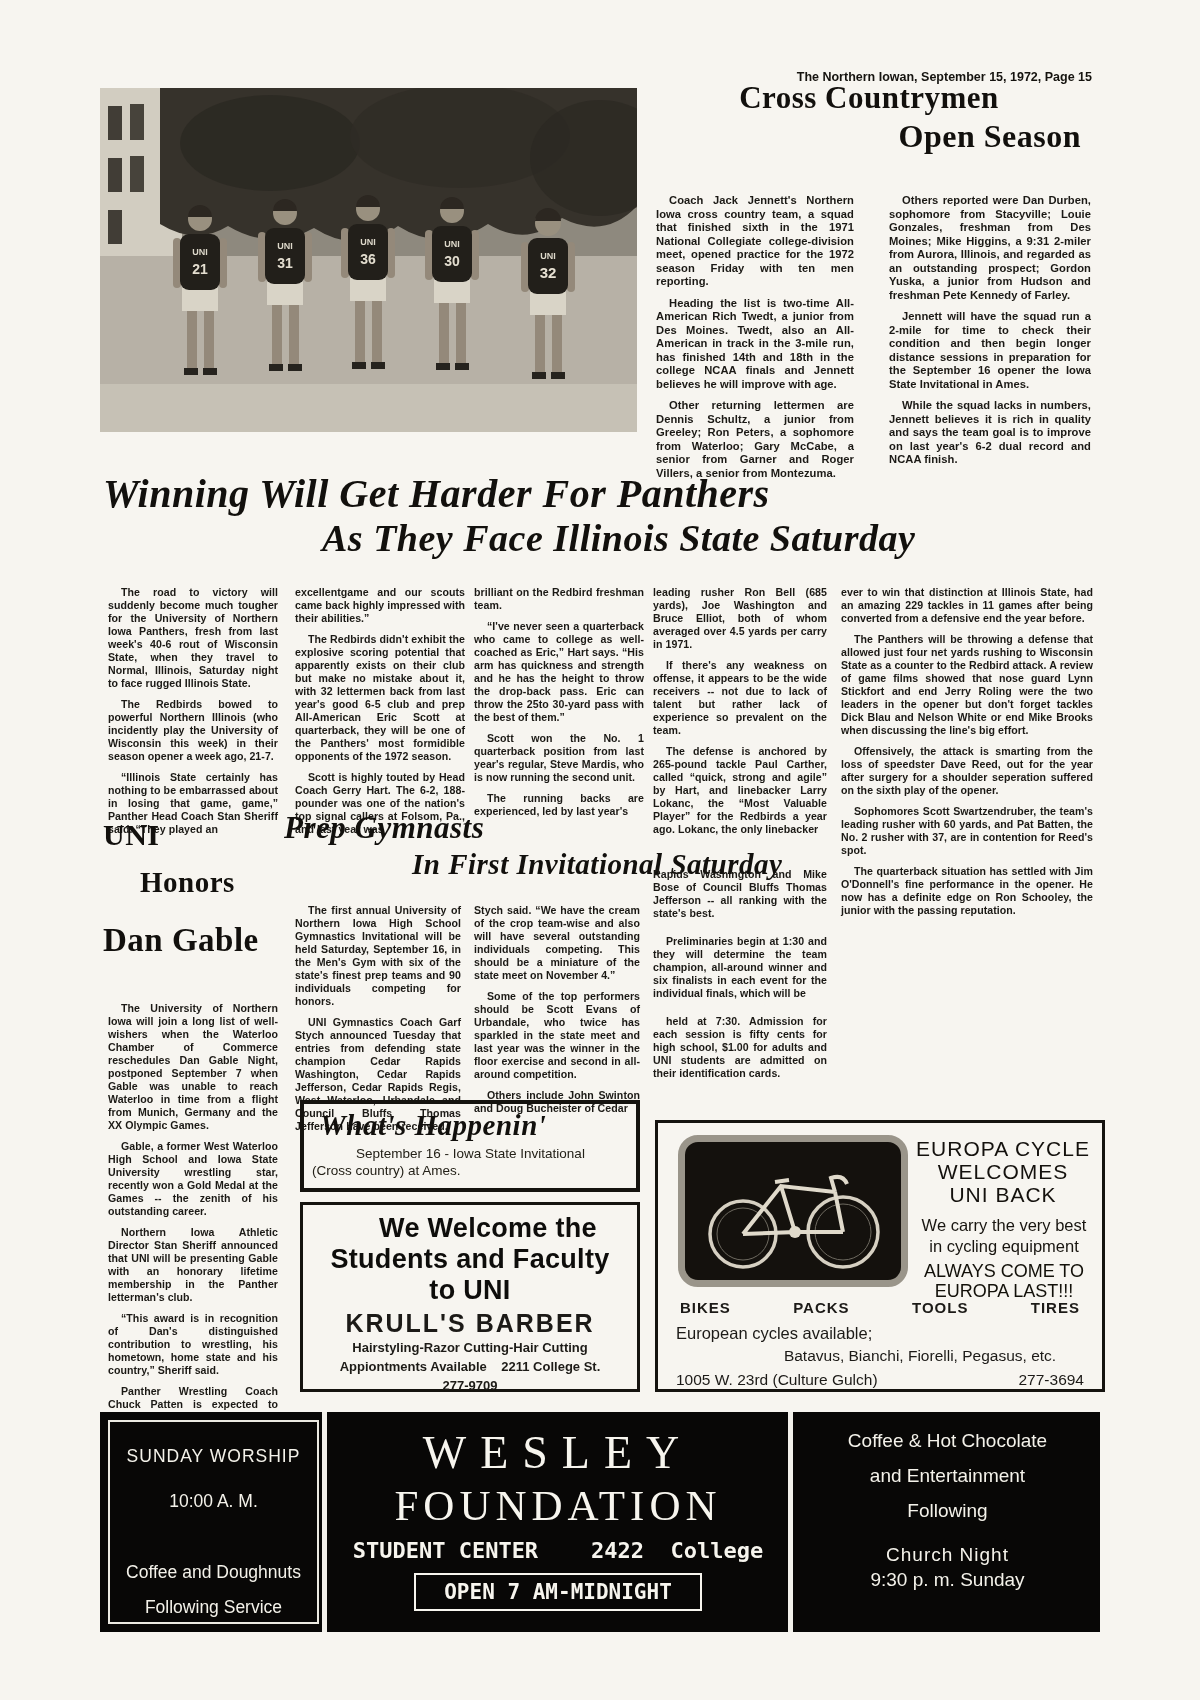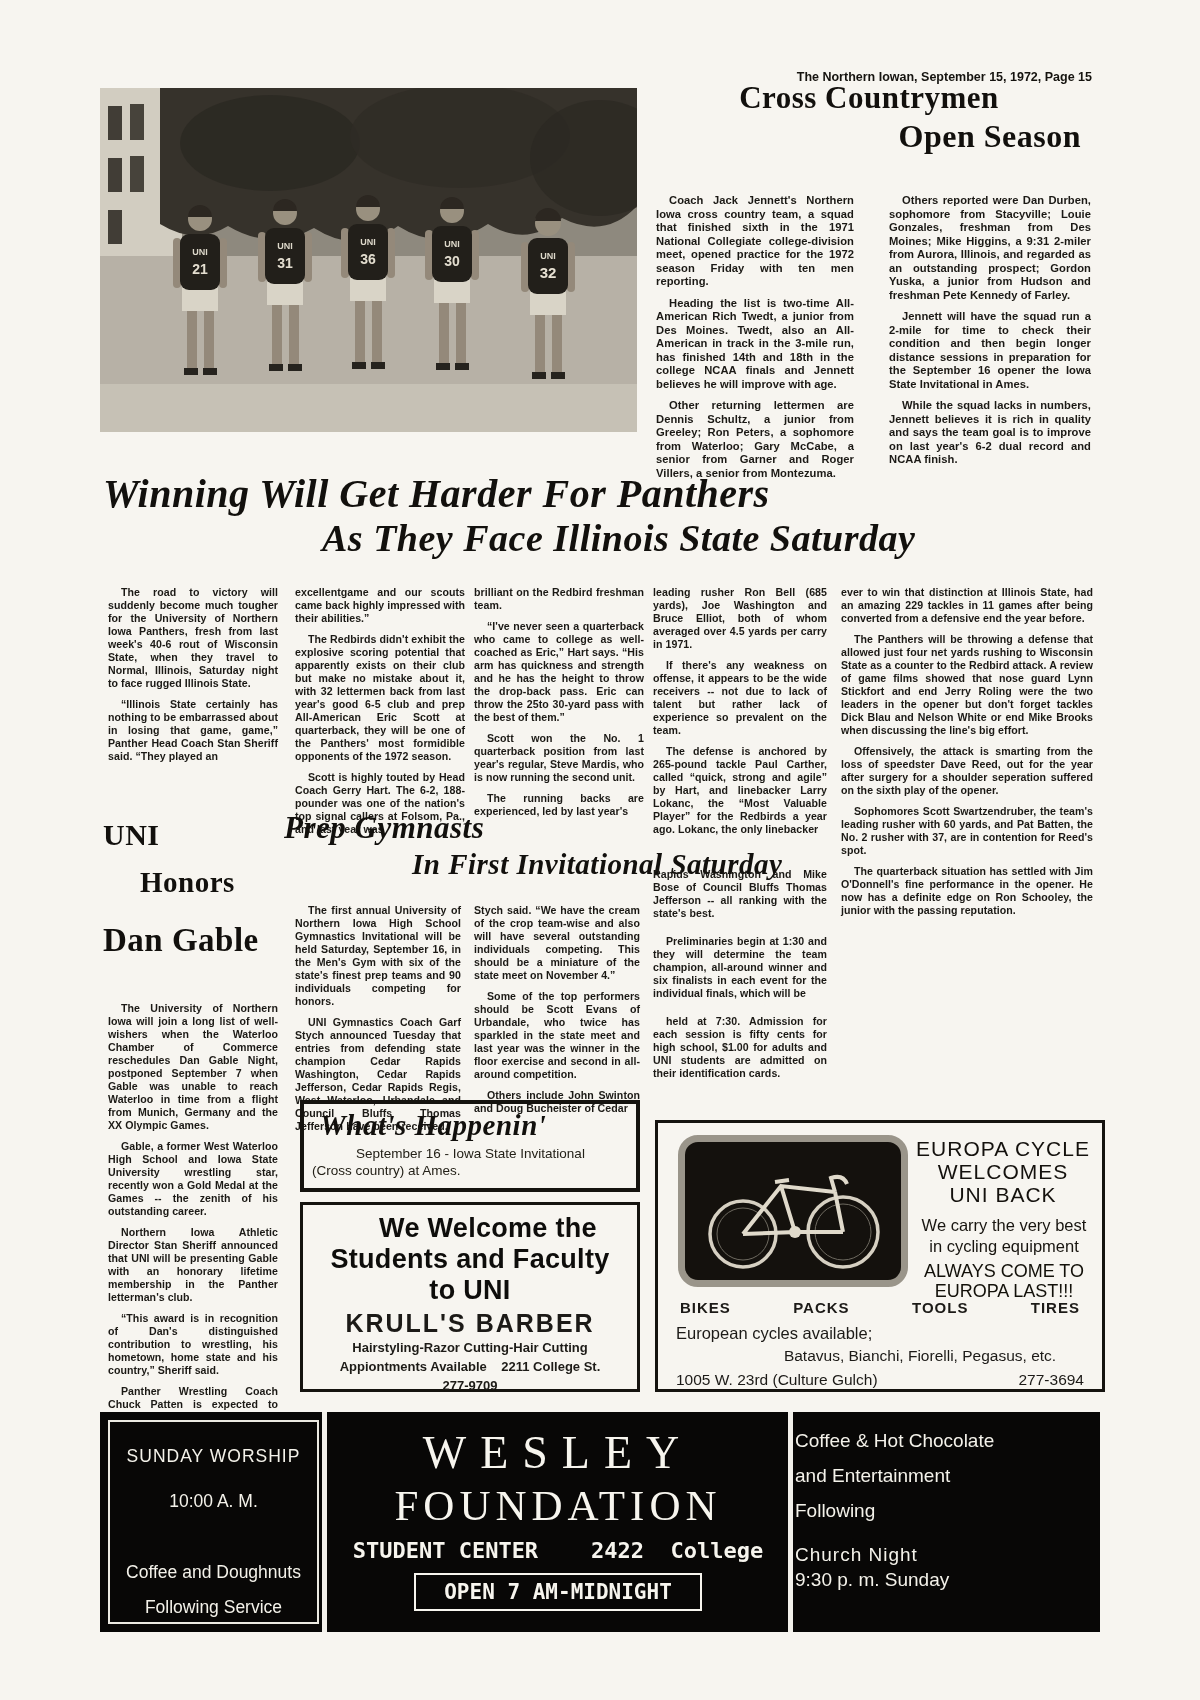--- a/index.html
+++ b/index.html
@@ -60,21 +60,21 @@
   #worship-panel div:nth-child(1){ margin-top:24px; letter-spacing:1px; }
   #worship-panel div:nth-child(2){ margin-top:24px; }
   #worship-panel div:nth-child(3){ margin-top:50px; }
   #worship-panel div:nth-child(4){ margin-top:14px; }
   #wesley-panel { position:absolute; left:229px; top:0; width:458px; height:220px; text-align:center; color:#f7f5ee; }
   #wesley-line1 { margin-top:14px; font-family:"Liberation Serif", serif; font-size:46px; letter-spacing:14px;text-align:center; }
   #wesley-line2 { margin-top:2px; font-family:"Liberation Serif", serif; font-size:43px; letter-spacing:5px; }
   #wesley-line3 { margin-top:8px; font-family:"DejaVu Sans Mono", monospace; font-weight:bold; font-size:22px; white-space:pre; }
   #wesley-line4 { display:inline-block; margin-top:10px; padding:5px 28px; border:2px solid #f7f5ee;
     font-family:"DejaVu Sans Mono", monospace; font-weight:bold; font-size:21px; }
-  #church-panel { position:absolute; left:695px; top:0; width:305px; height:220px; color:#f4f2ea; font-size:19px; }
+  #church-panel { position:absolute; left:695px; top:0; width:305px; height:220px; text-align:center; color:#f4f2ea; font-size:19px; }
   #church-panel div:nth-child(1){ margin-top:18px; }
   #church-panel div:nth-child(2){ margin-top:13px; }
   #church-panel div:nth-child(3){ margin-top:13px; }
   #church-panel div:nth-child(4){ margin-top:22px; letter-spacing:1px; }
   #church-panel div:nth-child(5){ margin-top:3px; }
 </style>
 </head>
 <body>
 
 <div id="page">
@@ -181,20 +181,21 @@
   <div class="col cc" style="left:881px; top:186px; width:218px;">
       <p>Others reported were Dan Durben, sophomore from Stacyville; Louie Gonzales, freshman from Des Moines; Mike Higgins, a 9:31 2-miler from Aurora, Illinois, and regarded as an outstanding prospect; Gordon Yuska, a junior from Hudson and freshman Pete Kennedy of Farley.</p>
       <p>Jennett will have the squad run a 2-mile for time to check their condition and then begin longer distance sessions in preparation for the September 16 opener the Iowa State Invitational in Ames.</p>
       <p>While the squad lacks in numbers, Jennett believes it is rich in quality and says the team goal is to improve on last year's 6-2 dual record and NCAA finish.</p>
     </div>
 
   <div class="abs serif-head it" style="left:103px; top:470px; font-size:40px;">Winning Will Get Harder For Panthers</div>
   <div class="abs serif-head it" style="left:322px; top:516px; font-size:38px;">As They Face Illinois State Saturday</div>
   <div class="col" style="left:100px; top:578px; width:186px;">
       <p>The road to victory will suddenly become much tougher for the University of Northern Iowa Panthers, fresh from last week's 40-6 rout of Wisconsin State, when they travel to Normal, Illinois, Saturday night to face rugged Illinois State.</p>
+      <p>The Redbirds bowed to powerful Northern Illinois (who incidently play the University of Wisconsin this week) in their season opener a week ago, 21-7.</p>
       <p>“Illinois State certainly has nothing to be embarrassed about in losing that game, game,” Panther Head Coach Stan Sheriff said. “They played an</p>
     </div>
   <div class="col cont" style="left:287px; top:578px; width:186px;">
       <p>excellentgame and our scouts came back highly impressed with their abilities.”</p>
       <p>The Redbirds didn't exhibit the explosive scoring potential that apparently exists on their club but make no mistake about it, with 32 lettermen back from last year's good 6-5 club and prep All-American Eric Scott at quarterback, they will be one of the Panthers' most formidible opponents of the 1972 season.</p>
       <p>Scott is highly touted by Head Coach Gerry Hart. The 6-2, 188-pounder was one of the nation's top signal callers at Folsom, Pa., and last year was</p>
     </div>
   <div class="col cont" style="left:466px; top:578px; width:186px;">
       <p>brilliant on the Redbird freshman team.</p>
       <p>“I've never seen a quarterback who came to college as well-coached as Eric,” Hart says. “His arm has quickness and strength and he has the height to throw the drop-back pass. Eric can throw the 25to 30-yard pass with the best of them.”</p>

